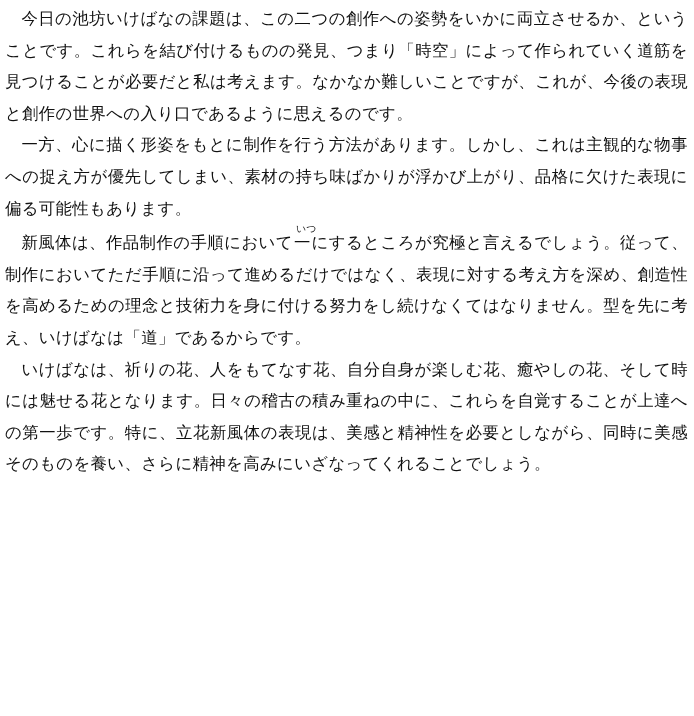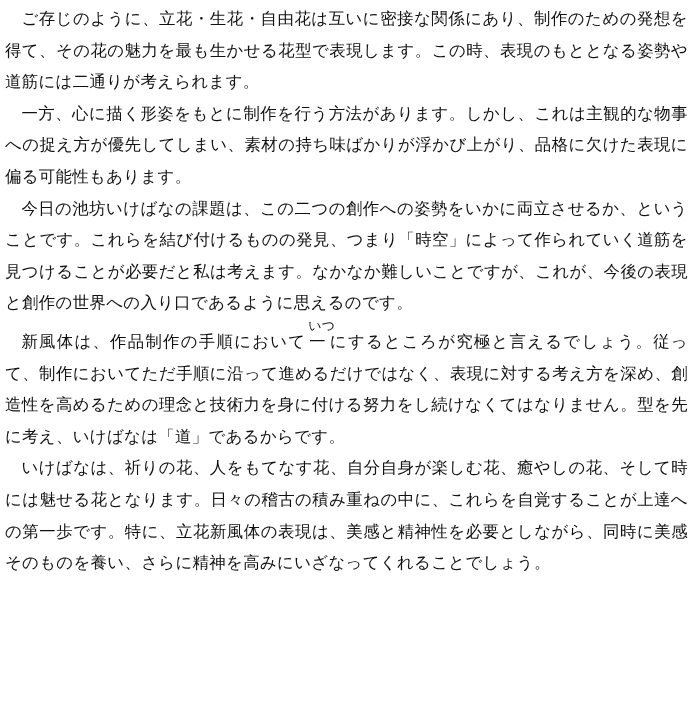--- a/index.html
+++ b/index.html
@@ -14,24 +14,23 @@
     font-size: 16.4px;
     line-height: 31.6px;
     letter-spacing: 0.35px;
   }
   .para {
     margin: 0;
     text-indent: 1em;
     text-align: justify;
     text-justify: inter-character;
   }
-  ruby rt { font-size: 13px; line-height: 1; letter-spacing: 0; margin-left: 8px; }
+  ruby rt { font-size: 10px; line-height: 1; letter-spacing: 0; margin-left: 8px; }
 </style>
 </head>
 <body>
 
 <div class="doc">
-  <p class="para">ご存じのように、立花・生花・自由花は互いに密接な関係にあり、制作のための発想を得て、その花の魅力を最も生かせる花型で表現します。この時、表現のもととなる姿勢や道筋には二通りが考えられます。</p>
+  <p class="para">今日の池坊いけばなの課題は、この二つの創作への姿勢をいかに両立させるか、ということです。これらを結び付けるものの発見、つまり「時空」によって作られていく道筋を見つけることが必要だと私は考えます。なかなか難しいことですが、これが、今後の表現と創作の世界への入り口であるように思えるのです。</p>
   <p class="para">一方、心に描く形姿をもとに制作を行う方法があります。しかし、これは主観的な物事への捉え方が優先してしまい、素材の持ち味ばかりが浮かび上がり、品格に欠けた表現に偏る可能性もあります。</p>
-  <p class="para">今日の池坊いけばなの課題は、この二つの創作への姿勢をいかに両立させるか、ということです。これらを結び付けるものの発見、つまり「時空」によって作られていく道筋を見つけることが必要だと私は考えます。なかなか難しいことですが、これが、今後の表現と創作の世界への入り口であるように思えるのです。</p>
   <p class="para"><span>新風体は、作品制作の手順において</span><ruby><span>一</span><rt>いつ</rt></ruby><span>にするところが究極と言えるでしょう。従って、制作においてただ手順に沿って進めるだけではなく、表現に対する考え方を深め、創造性を高めるための理念と技術力を身に付ける努力をし続けなくてはなりません。型を先に考え、いけばなは「道」であるからです。</span></p>
   <p class="para">いけばなは、祈りの花、人をもてなす花、自分自身が楽しむ花、癒やしの花、そして時には魅せる花となります。日々の稽古の積み重ねの中に、これらを自覚することが上達への第一歩です。特に、立花新風体の表現は、美感と精神性を必要としながら、同時に美感そのものを養い、さらに精神を高みにいざなってくれることでしょう。</p>
 </div>
 
 </body></html>

